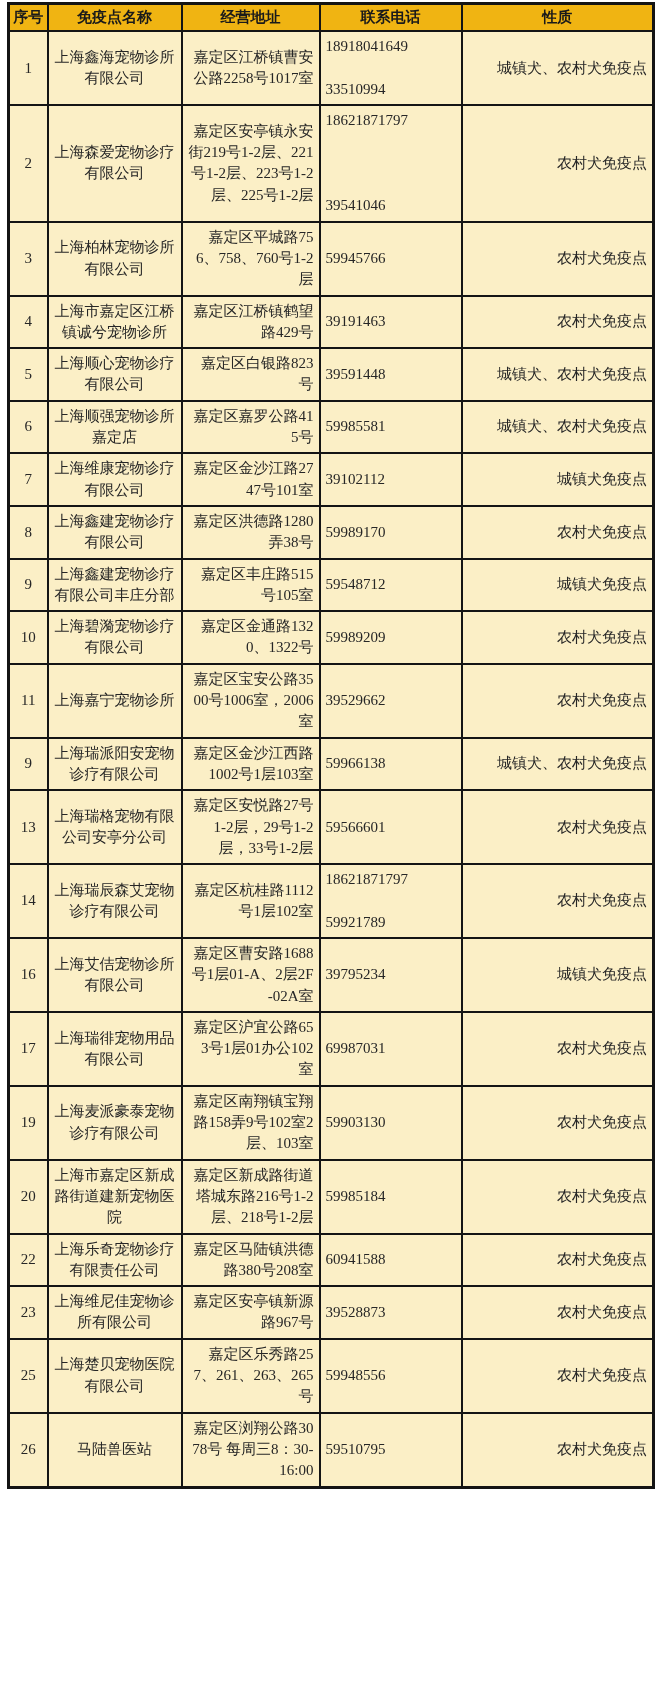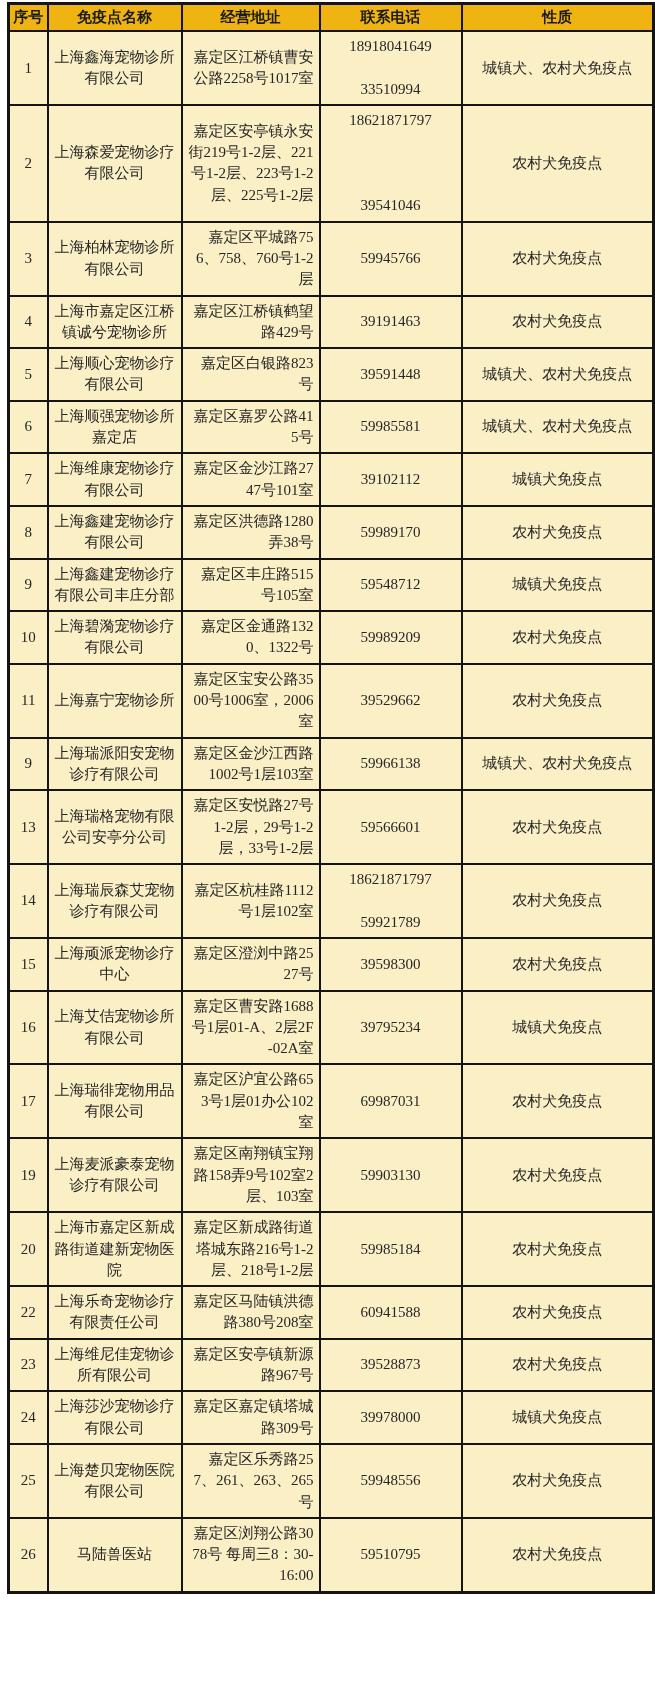--- a/index.html
+++ b/index.html
@@ -42,22 +42,22 @@
     padding: 2px 2px;
     font-size: 15px;
     color: #1a1a1a;
   }
   table.imm-table td {
     background: var(--cell-bg);
   }
   td.c-index  { text-align: center; }
   td.c-name   { text-align: center; }
   td.c-addr   { text-align: right; white-space: pre-line; }
-  td.c-phone  { text-align: center; white-space: pre-line; }
-  td.c-nature { text-align: center; }
+  td.c-phone  { text-align: left; white-space: pre-line; }
+  td.c-nature { text-align: right; }
   col.w-index  { width: 39px; }
   col.w-name   { width: 134px; }
   col.w-addr   { width: 138px; }
   col.w-phone  { width: 142px; }
   col.w-nature { width: 192px; }
 </style>
 </head>
 <body>
 
 <div class="table-wrap">
@@ -179,27 +179,20 @@
         <tr>
           <td class="c-index">14</td>
           <td class="c-name">上海瑞辰森艾宠物诊疗有限公司</td>
           <td class="c-addr">嘉定区杭桂路1112号1层102室</td>
           <td class="c-phone">18621871797
 
 59921789</td>
           <td class="c-nature">农村犬免疫点</td>
         </tr>
         <tr>
-          <td class="c-index">15</td>
-          <td class="c-name">上海顽派宠物诊疗中心</td>
-          <td class="c-addr">嘉定区澄浏中路2527号</td>
-          <td class="c-phone">39598300</td>
-          <td class="c-nature">农村犬免疫点</td>
-        </tr>
-        <tr>
           <td class="c-index">16</td>
           <td class="c-name">上海艾佶宠物诊所有限公司</td>
           <td class="c-addr">嘉定区曹安路1688号1层01-A、2层2F-02A室</td>
           <td class="c-phone">39795234</td>
           <td class="c-nature">城镇犬免疫点</td>
         </tr>
         <tr>
           <td class="c-index">17</td>
           <td class="c-name">上海瑞徘宠物用品有限公司</td>
           <td class="c-addr">嘉定区沪宜公路653号1层01办公102室</td>
@@ -228,27 +221,20 @@
           <td class="c-nature">农村犬免疫点</td>
         </tr>
         <tr>
           <td class="c-index">23</td>
           <td class="c-name">上海维尼佳宠物诊所有限公司</td>
           <td class="c-addr">嘉定区安亭镇新源路967号</td>
           <td class="c-phone">39528873</td>
           <td class="c-nature">农村犬免疫点</td>
         </tr>
         <tr>
-          <td class="c-index">24</td>
-          <td class="c-name">上海莎沙宠物诊疗有限公司</td>
-          <td class="c-addr">嘉定区嘉定镇塔城路309号</td>
-          <td class="c-phone">39978000</td>
-          <td class="c-nature">城镇犬免疫点</td>
-        </tr>
-        <tr>
           <td class="c-index">25</td>
           <td class="c-name">上海楚贝宠物医院有限公司</td>
           <td class="c-addr">嘉定区乐秀路257、261、263、265号</td>
           <td class="c-phone">59948556</td>
           <td class="c-nature">农村犬免疫点</td>
         </tr>
         <tr>
           <td class="c-index">26</td>
           <td class="c-name">马陆兽医站</td>
           <td class="c-addr">嘉定区浏翔公路3078号 每周三8：30-16:00</td>

